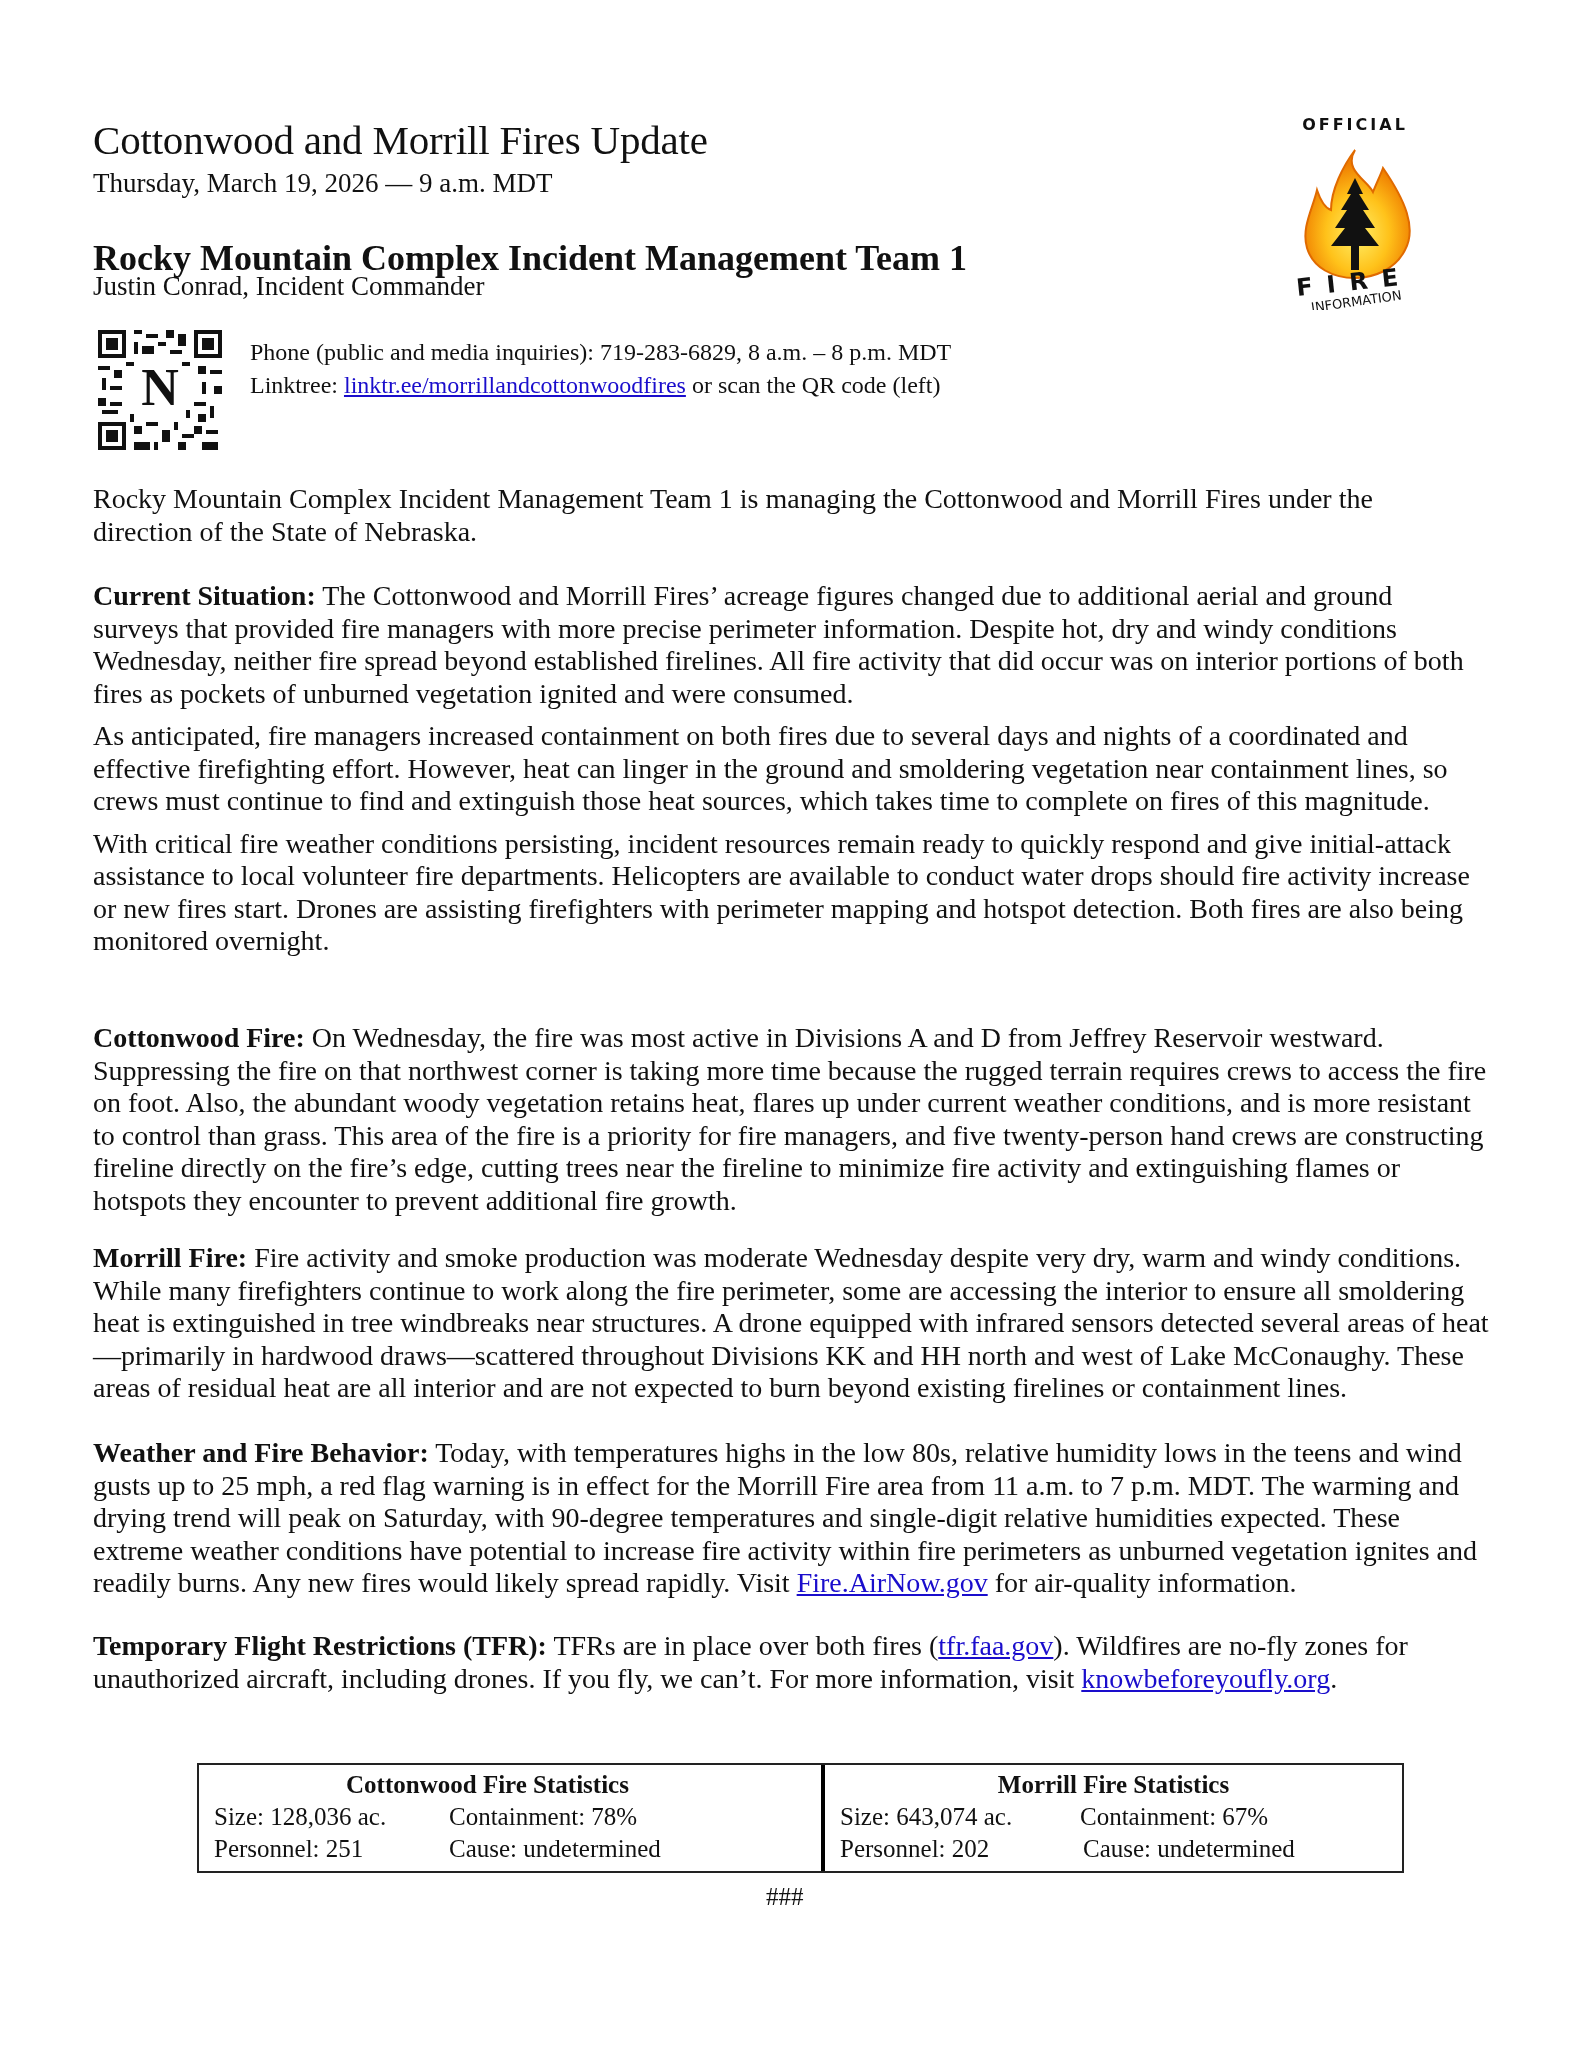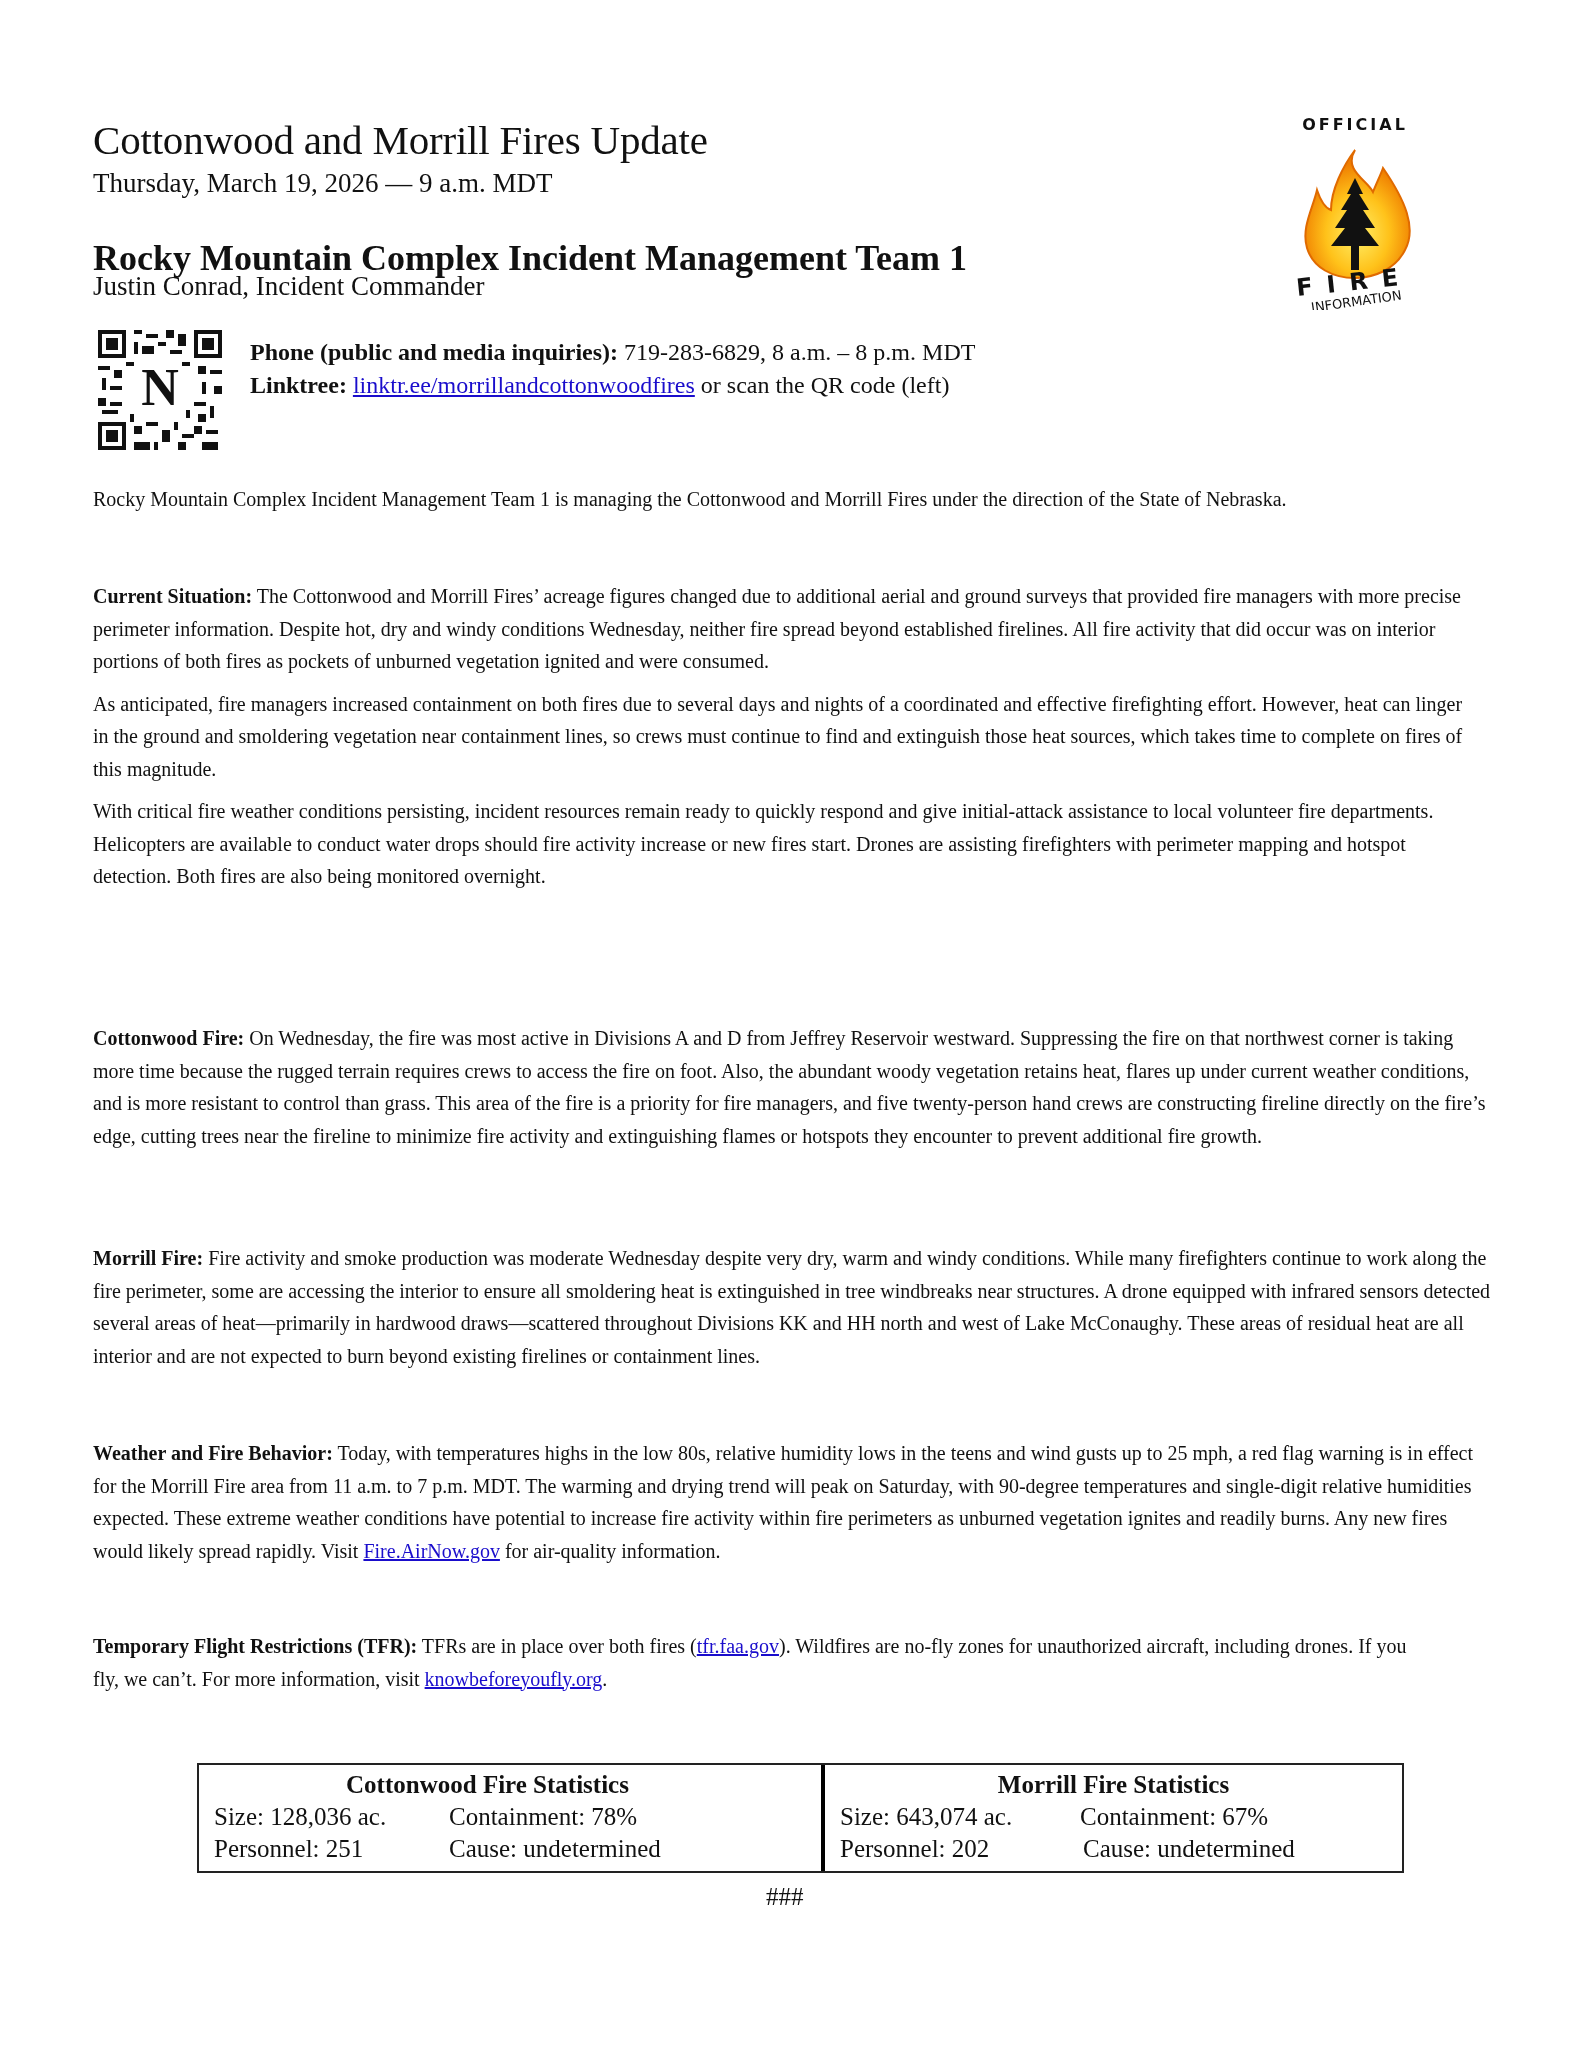--- a/index.html
+++ b/index.html
@@ -26,26 +26,26 @@
   }
   .logo {
     position: absolute; left: 1255px; top: 110px; width: 200px; height: 200px;
   }
   .qr {
     position: absolute; left: 98px; top: 330px; width: 124px; height: 120px;
   }
   .contact {
     position: absolute; left: 250px; top: 336px; font-size: 24px; line-height: 33px;
   }
-  .contact b { font-weight: bold; }
+  .contact b { font-weight: normal; }
   .contact .row { white-space: nowrap; }
   a.lnk { color: #1a0dcc; text-decoration: underline; }
   .body-text {
     position: absolute; left: 93px; width: 1400px;
-    font-size: 20px; line-height: 32.5px;
+    font-size: 28px; line-height: 32.5px;
   }
   .body-text p { margin: 0; }
   .stats {
     position: absolute; left: 197px; top: 1763px; width: 1207px; height: 110px;
     border: 2px solid #222; box-sizing: border-box; display: flex;
   }
   .stats .col { flex: 1; position: relative; font-size: 25px; }
   .stats .col + .col { border-left: 4px solid #000000; margin-left: 45px; }
   .stats .col-title { text-align: center; font-weight: bold; margin-top: 4px; line-height: 32px; }
   .stats .line { position: relative; height: 32px; line-height: 32px; white-space: nowrap; }

